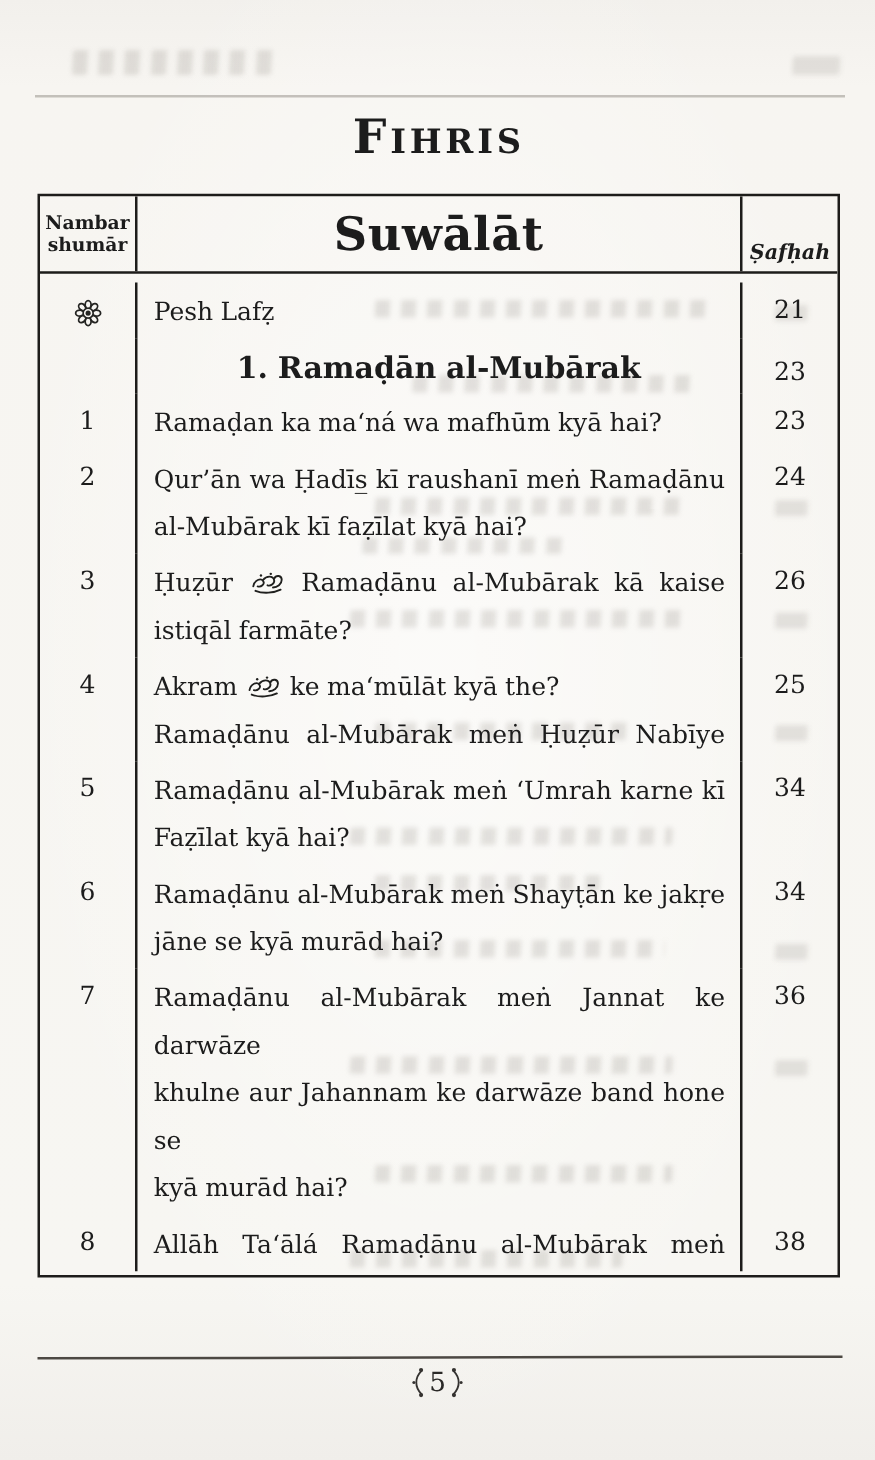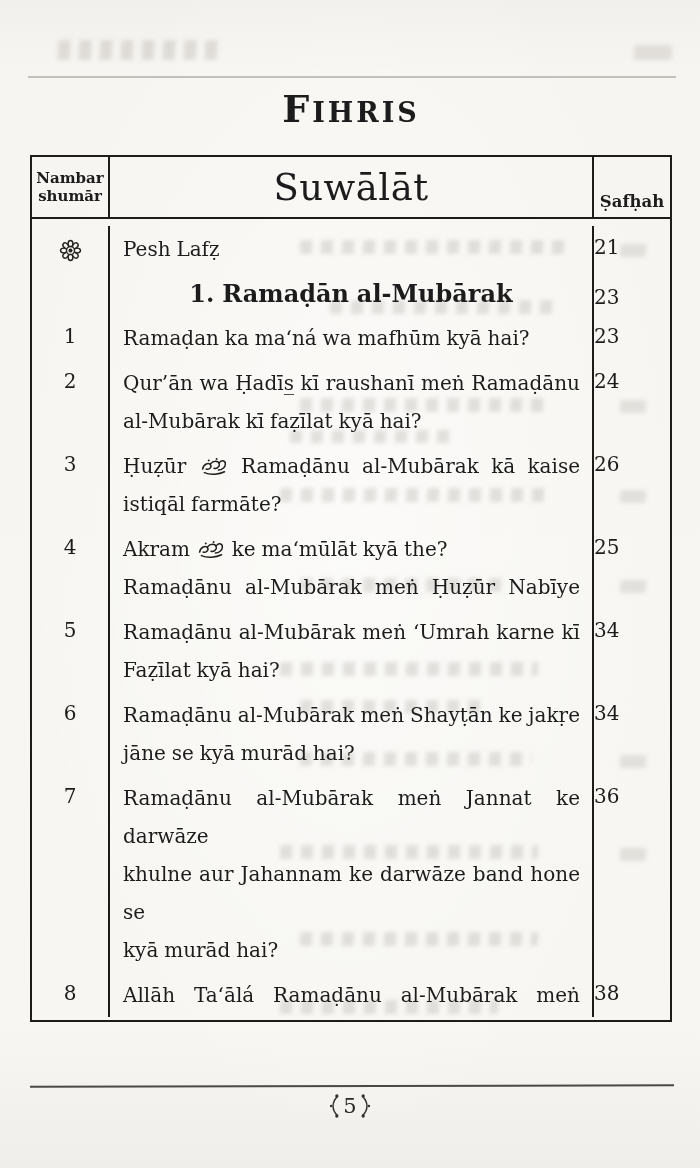--- a/index.html
+++ b/index.html
@@ -42,46 +42,46 @@
     border-bottom:2px solid #1d1c1a;height:60px;flex:0 0 auto;
   }
   .h-num{
     border-right:2px solid #1d1c1a;
     display:flex;flex-direction:column;align-items:center;justify-content:center;
     font-weight:700;font-size:15px;line-height:1.2;text-align:center;
   }
   .h-q{
     border-right:2px solid #1d1c1a;
     display:flex;align-items:center;justify-content:center;
-    font-weight:400;font-size:37px;letter-spacing:.5px;
+    font-weight:700;font-size:37px;letter-spacing:.5px;
   }
   .h-p{
     display:flex;align-items:center;justify-content:center;
-    font-weight:700;font-size:16.5px;padding-top:29px;box-sizing:border-box;
+    font-weight:700;font-size:16.5px;padding-top:29px;box-sizing:border-box;font-style:italic;
   }
   .toc-body{flex:1 1 auto;display:flex;flex-direction:column;padding-top:7px;}
   .toc-row{display:grid;grid-template-columns:78px 484px 1fr;flex:0 0 auto;}
   .c-num{
     border-right:2px solid #1d1c1a;text-align:center;
     font-size:20px;padding-top:9px;box-sizing:border-box;
   }
   .c-q{
     border-right:2px solid #1d1c1a;
     font-size:20px;line-height:38px;
     padding:4px 12px 3px 13px;box-sizing:border-box;
     text-align:justify;word-spacing:-0.5px;
   }
   .c-q .line{display:block;text-align-last:justify;}
   .c-q .line.last{text-align-last:left;}
   .c-q.section{
     text-align:center;font-weight:700;font-size:24px;line-height:1.35;
     padding:7px 4px 5px;
   }
   .c-q.section .line{text-align-last:center;}
-  .c-p{font-size:20px;padding-top:9px;box-sizing:border-box;}
+  .c-p{text-align:center;font-size:20px;padding-top:9px;box-sizing:border-box;}
   .c-p.section-page{padding-top:14px;}
   .rosette-icon{width:23px;height:23px;display:inline-block;margin-top:4px;}
   .saw-icon{
     width:30px;height:21px;display:inline-block;vertical-align:-4px;
   }
   .footer-rule{
     position:absolute;left:30px;right:26px;top:1085px;height:2px;
     background:#4c4843;transform:rotate(-.12deg);
   }
   .footer-marker{

